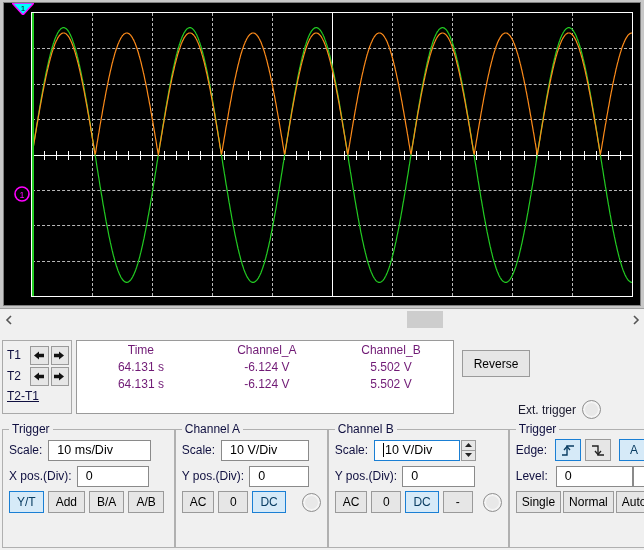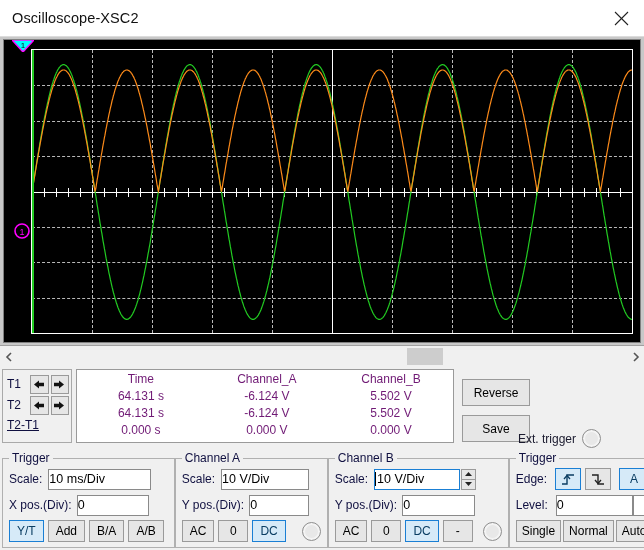--- a/index.html
+++ b/index.html
@@ -42,21 +42,21 @@
   
   .hscroll{flex:0 0 21px;height:21px;background:#f0f0f0;position:relative;
     border-top:1px solid #a0a0a0;display:flex;align-items:center;}
   .sb-arrow{width:17px;height:19px;display:flex;align-items:center;justify-content:center;
     color:#555;font-size:12px;cursor:pointer;}
   .sb-track{flex:1;height:19px;position:relative;}
   .sb-thumb{position:absolute;top:1px;height:17px;width:36px;background:#cdcdcd;}
 
   
   .meas-row{flex:0 0 84px;height:84px;display:flex;background:#f0f0f0;padding:2px 0 0 2px;
-    box-sizing:border-box;position:relative;}
+    box-sizing:border-box;position:relative;margin-top:8px;}
   .tbox{width:70px;height:74px;background:#f0f0f0;border:1px solid #a9a9a9;
     box-sizing:border-box;padding:4px 0 0 4px;}
   .trow{display:flex;align-items:center;height:20px;margin-bottom:1px;}
   .tlab{width:24px;font-size:12px;color:#101040;}
   .arrbtn{width:17px;height:17px;border:1px solid #9a9a9a;background:#e6e6e6;
     display:flex;align-items:center;justify-content:center;margin-right:2px;cursor:pointer;}
   .arrbtn svg{display:block;}
   .tdiff{font-size:12px;color:#101040;margin-top:3px;text-decoration:underline;}
 
   .readout{margin-left:4px;width:378px;height:74px;background:#ffffff;
@@ -83,21 +83,21 @@
     box-sizing:border-box;position:relative;}
   fieldset.panel legend{font-size:12px;padding:0 3px;color:#101040;}
   .p-timebase{width:166px;}
   .p-cha{width:146px;margin-left:2px;}
   .p-chb{width:160px;margin-left:2px;}
   .p-trig{width:164px;margin-left:2px;}
 
   .frow{display:flex;align-items:center;height:24px;margin-bottom:2px;}
   .flab{font-size:12px;color:#101040;white-space:nowrap;}
   .txtfield{height:21px;border:1px solid #8a8a8a;background:#fff;font-size:12.5px;
-    color:#000;padding:0 0;display:flex;align-items:center;box-sizing:border-box;
+    color:#000;padding:0 8px;display:flex;align-items:center;box-sizing:border-box;
     font-family:"Liberation Sans",sans-serif;}
   .txtfield.focused{border:1px solid #1a7fd4;position:relative;}
   .caret{width:1px;height:14px;background:#000;margin-right:1px;}
   .spin{width:15px;height:21px;display:flex;flex-direction:column;margin-left:1px;}
   .spin div{flex:1;border:1px solid #9a9a9a;background:#e6e6e6;display:flex;
     align-items:center;justify-content:center;cursor:pointer;}
   .spin div:first-child{border-bottom:none;}
 
   .btnrow{display:flex;align-items:center;height:24px;}
   .sbtn{height:22px;min-width:30px;padding:0 7px;background:#e6e6e6;border:1px solid #9a9a9a;
@@ -105,29 +105,20 @@
     margin-right:4px;cursor:pointer;box-sizing:border-box;}
   .sbtn.sel{background:#d6eaf8;border:1px solid #1a7fd4;color:#0a3d62;}
   .sbtn.icon{min-width:26px;padding:0;}
   .sbtn.icon svg{display:block;}
 </style>
 </head>
 <body>
 
 <div class="window">
 
-  <div class="titlebar">
-    <div class="title-text">Oscilloscope-XSC2</div>
-    <div class="close-btn">
-      <svg width="15" height="15" viewBox="0 0 15 15">
-        <line x1="1" y1="1" x2="14" y2="14" stroke="#222" stroke-width="1.1"></line>
-        <line x1="14" y1="1" x2="1" y2="14" stroke="#222" stroke-width="1.1"></line>
-      </svg>
-    </div>
-  </div>
 
   <div class="scope-wrap">
     <div class="scope-outer">
       <div class="scope-screen" id="screen">
           <div class="grid-v" style="left: 60px;"></div>
           <div class="grid-v" style="left: 120px;"></div>
           <div class="grid-v" style="left: 180px;"></div>
           <div class="grid-v" style="left: 240px;"></div>
           <div class="grid-v" style="left: 300px; border-left: 1px solid rgb(255, 255, 255);"></div>
           <div class="grid-v" style="left: 360px;"></div>
@@ -275,32 +266,26 @@
           <tr>
             <td>64.131 s</td>
             <td>-6.124 V</td>
             <td>5.502 V</td>
           </tr>
           <tr>
             <td>64.131 s</td>
             <td>-6.124 V</td>
             <td>5.502 V</td>
           </tr>
-          <tr>
-            <td>0.000 s</td>
-            <td>0.000 V</td>
-            <td>0.000 V</td>
-          </tr>
         </tbody>
       </table>
     </div>
 
     <div class="side-btns">
       <div class="gbtn">Reverse</div>
-      <div class="gbtn save">Save</div>
     </div>
     <div class="ext-trig">
       <span>Ext. trigger</span>
       <span class="term"></span>
     </div>
   </div>
 
   <div class="panels">
 
     <fieldset class="panel p-timebase">

